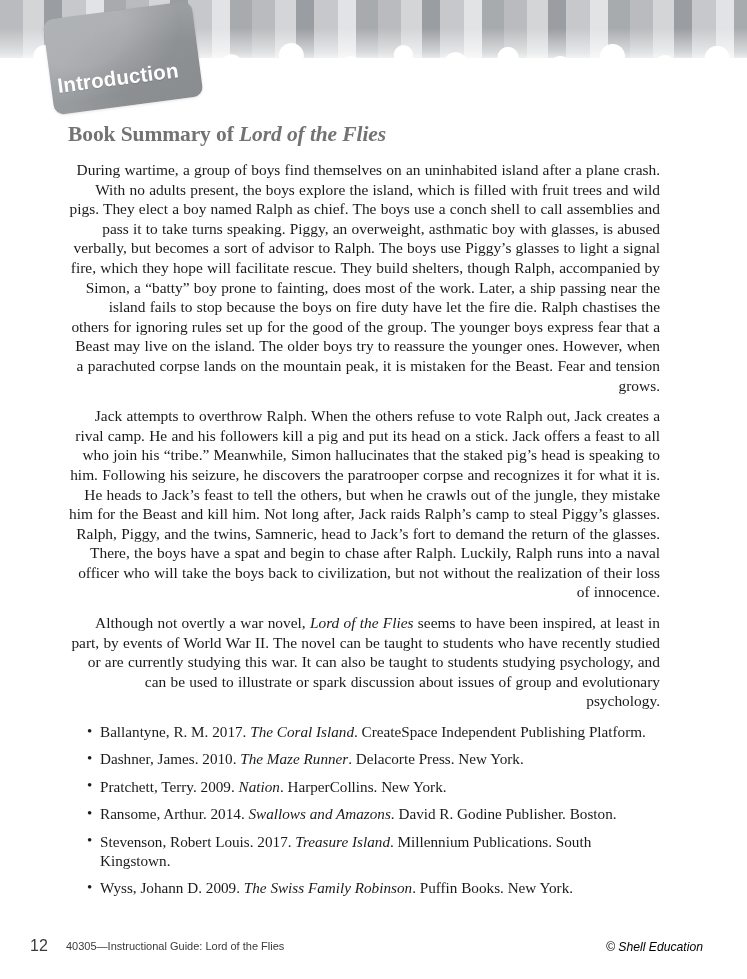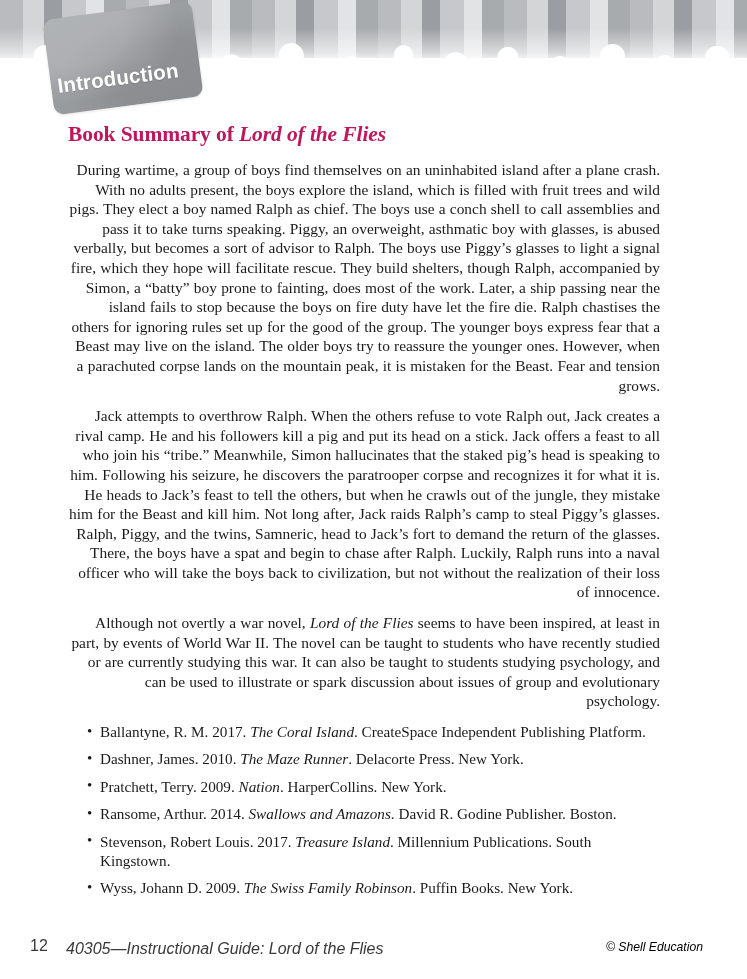--- a/index.html
+++ b/index.html
@@ -111,21 +111,21 @@
     left: 68px;
     top: 122px;
     width: 592px;
   }
 
   h1.title {
     font-size: 21.5px;
     font-weight: bold;
     margin: 0 0 13px 0;
     letter-spacing: -0.1px;
-    color: #be185d;
+    color: #737373;
   }
   h1.title .ital { font-style: italic; }
 
   h2.section {
     font-size: 18px;
     font-weight: bold;
     margin: 22px 0 6px 0;
     letter-spacing: -0.1px;
     color: #101010;
   }
@@ -175,22 +175,21 @@
     left: 30px;
     top: 0;
     font-size: 16px;
     color: #3a3a3a;
     font-family: "Liberation Sans", "DejaVu Sans", sans-serif;
   }
   .footer .guide {
     position: absolute;
     left: 66px;
     top: 3px;
-    font-size: 16px;
-    font-style: italic;
+    font-size: 11px;
     color: #3a3a3a;
     font-family: "Liberation Sans", "DejaVu Sans", sans-serif;
   }
   .footer .copy {
     position: absolute;
     right: 30px;
     top: 3px;
     font-size: 12.2px;
     font-style: italic;
     color: #000000;

